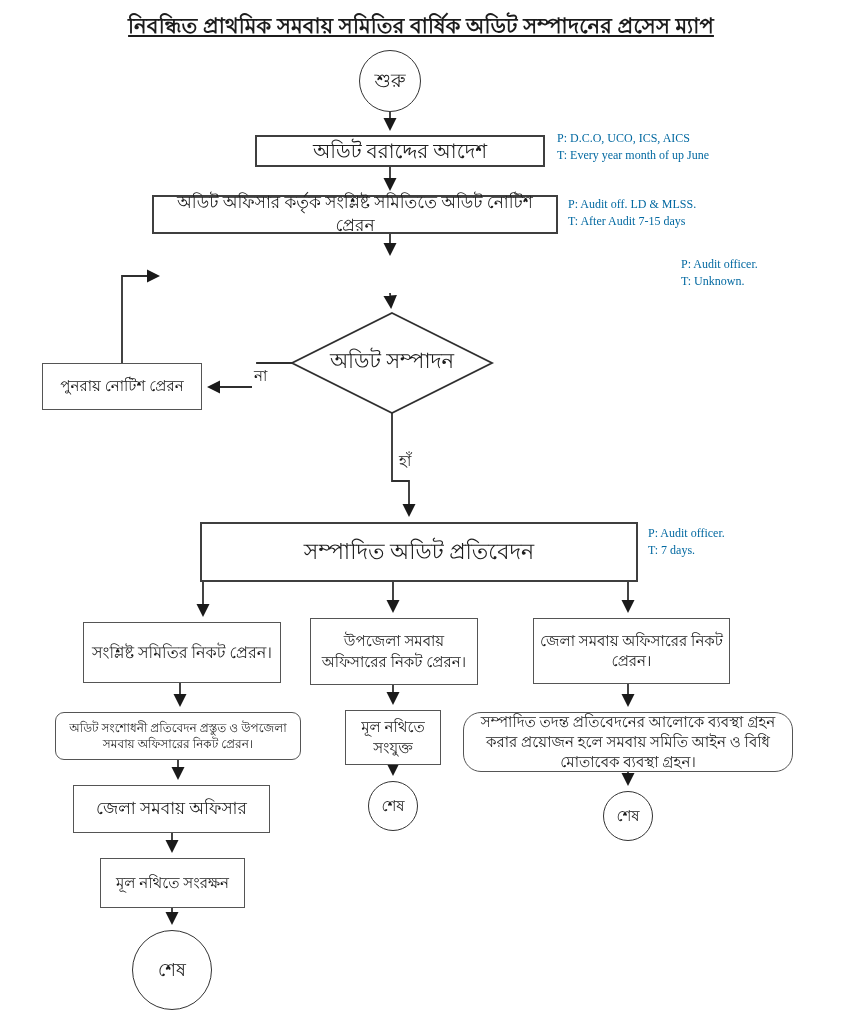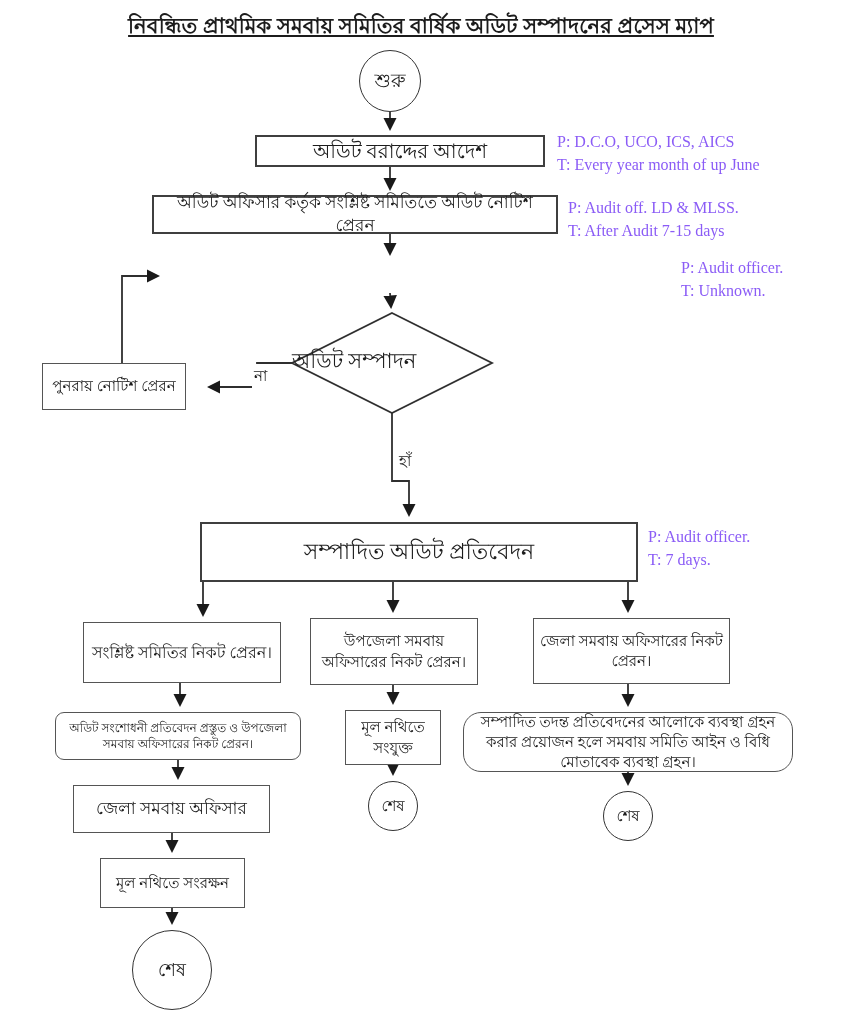--- a/index.html
+++ b/index.html
@@ -29,31 +29,31 @@
     padding:2px 6px;
     z-index:2;
   }
   .thin{border-width:1.5px;border-color:#555;}
   .circle{
     border-radius:50%;
     border:1.6px solid #333;
   }
   .ann{
     position:absolute;
-    font-size:16px;line-height:1.45;
-    color:#8b5cf6;
+    font-size:12px;line-height:1.45;
+    color:#0369a1;
     z-index:2;
     white-space:nowrap;
   }
   .edge-label{
     position:absolute;font-size:15px;z-index:3;background:#fff;padding:0 2px;
   }
   .diamond-text{
     position:absolute;left:292px;top:345px;width:200px;
-    text-align:left;font-size:21px;z-index:3;
+    text-align:center;font-size:21px;z-index:3;
   }
   svg.wires{position:absolute;left:0;top:0;z-index:1;}
   svg.wires *{vector-effect:non-scaling-stroke;}
 </style>
 </head>
 <body>
 
 <div id="canvas">
 
   <svg class="wires" width="842" height="1032" viewBox="0 0 842 1032">
@@ -122,21 +122,21 @@
   <div class="ann" style="left:681px;top:256px;">
     <div>P: Audit officer.</div>
     <div>T: Unknown.</div>
   </div>
 
   <div class="diamond-text">অডিট সম্পাদন</div>
 
   <div class="edge-label" style="left:252px;top:364px;">না</div>
   <div class="edge-label" style="left:397px;top:449px;">হাঁ</div>
 
-  <div class="node thin" style="left:42px;top:363px;width:144px;height:47px;font-size:15px;">
+  <div class="node thin" style="left:42px;top:363px;width:160px;height:47px;font-size:15px;">
     <span>পুনরায় নোটিশ প্রেরন</span>
   </div>
 
   <div class="node" style="left:200px;top:522px;width:438px;height:60px;font-size:22px;">
     <span>সম্পাদিত অডিট প্রতিবেদন</span>
   </div>
   <div class="ann" style="left:648px;top:525px;">
     <div>P: Audit officer.</div>
     <div>T: 7 days.</div>
   </div>

